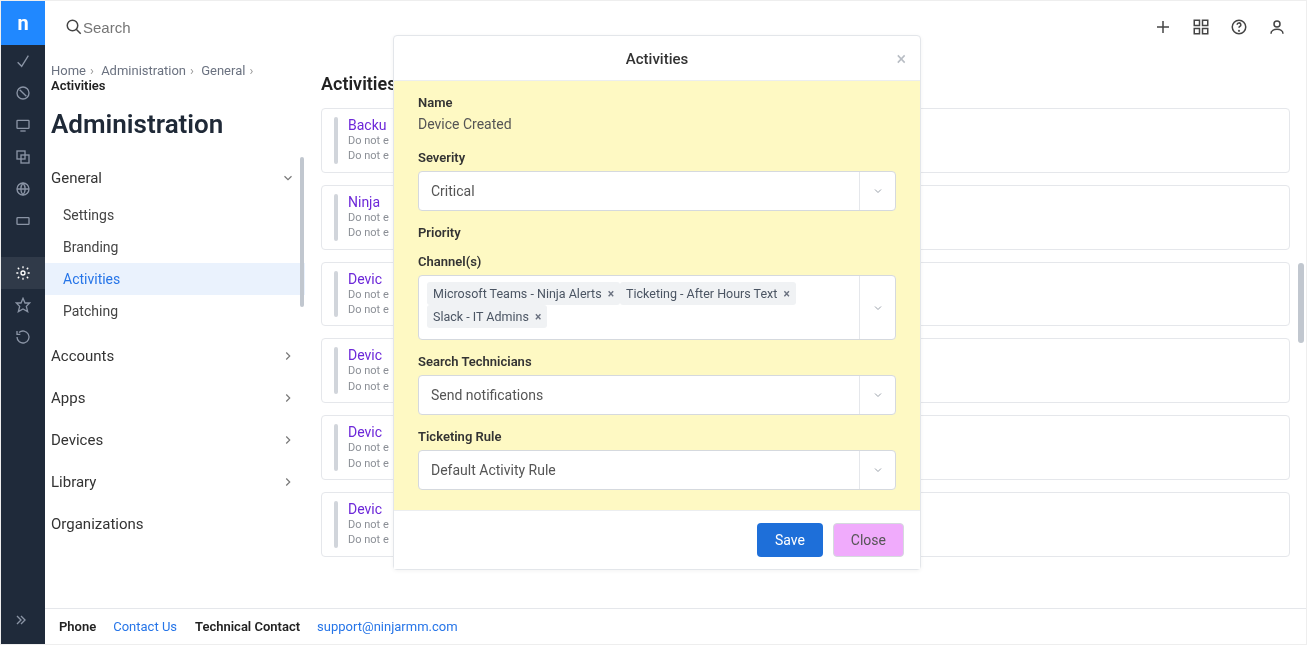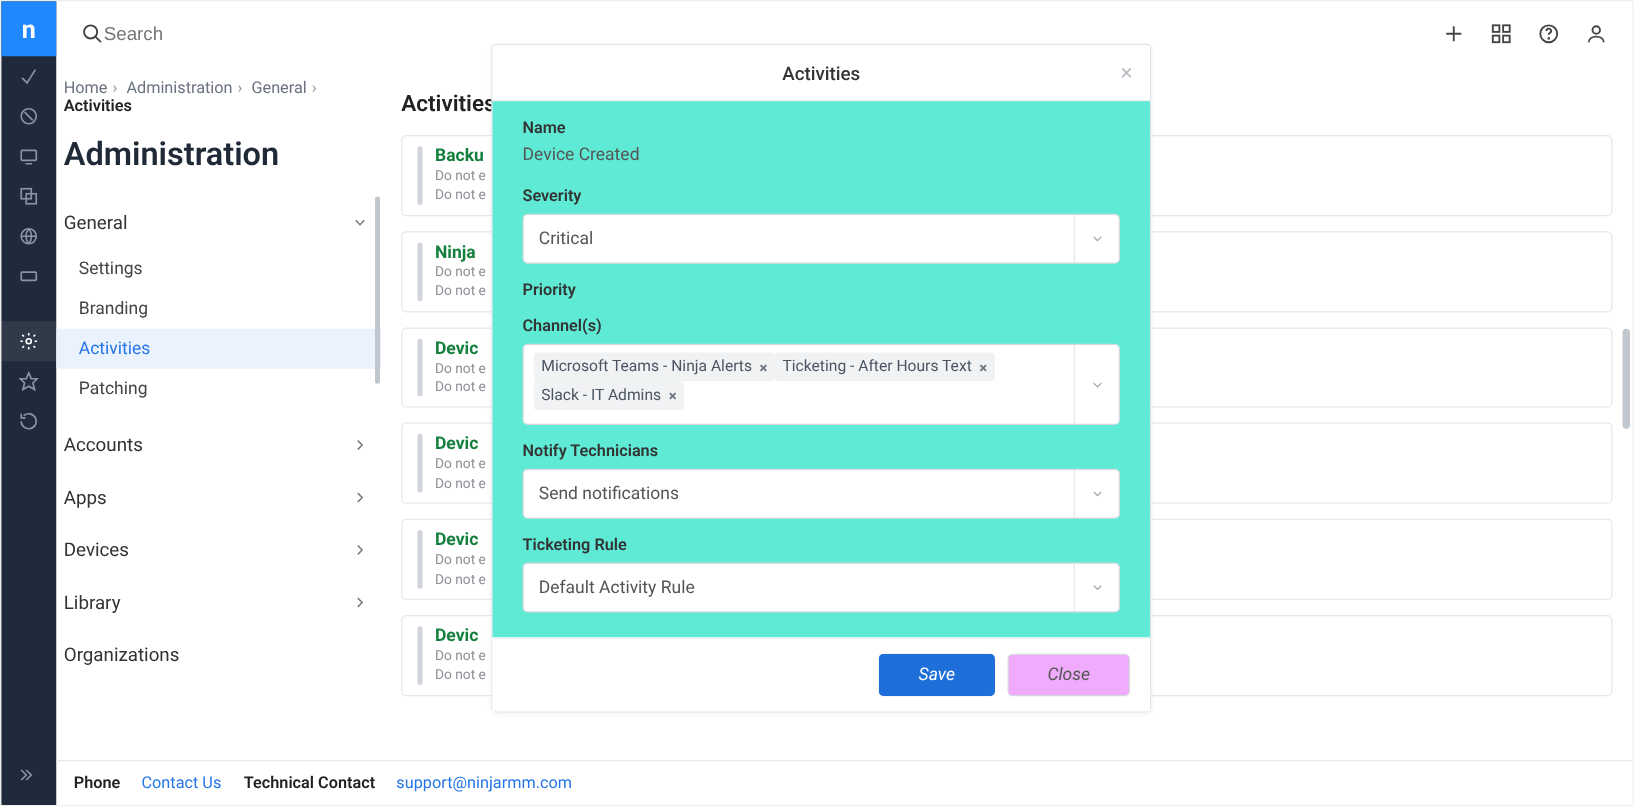--- a/index.html
+++ b/index.html
@@ -42,47 +42,47 @@
   .sb-sub.active { background:#eaf2fd; color:#2675e8; }
   .sidebar-scrollbar { position:absolute; right:0; top:0; width:6px; height:100%; }
   .sidebar-thumb { position:absolute; right:1px; top:0; width:4px; height:150px; background:#c1c7cf; border-radius:2px; }
   
   
   .content { flex:1; padding: 0 16px; position:relative; overflow:hidden;}
   .content-inner-title { font-size:18px; font-weight:600; color:#222; padding: 20px 0 14px 0;}
   .activity-list {}
   .activity-row { border:1px solid #e5e7eb; border-radius:4px; padding: 8px 12px; margin-bottom:12px; display:flex; gap:10px;}
   .drag-handle { width:4px; background:#d1d5db; border-radius:2px; align-self:stretch;}
-  .activity-text .t1 { font-weight:700; color:#15803d; font-size:14px;}
+  .activity-text .t1 { font-weight:400; color:#6d28d9; font-size:14px;}
   .activity-text .t2 { color:#8b8f96; font-size:11px; line-height:1.4;}
   .content-scrollbar { position:absolute; right:2px; top:50px; bottom:10px; width:8px;}
   .content-thumb { position:absolute; right:0; top:160px; width:6px; height:80px; background:#c1c7cf; border-radius:3px;}
   
   
   .footer { height: 36px; border-top: 1px solid #e5e7eb; display:flex; align-items:center; padding: 0 14px; font-size: 13px; gap:6px;}
   .footer-label { font-weight:600; color:#222;}
   .footer-link { color:#2675e8; text-decoration:none; cursor:pointer;margin-left:11px;}
   
   
   .modal { position:absolute; left:392px; top:34px; width:528px; background:#fff; border:1px solid #e3e6ea; border-radius:4px; box-shadow: 0 1px 4px rgba(0,0,0,0.05); display:flex; flex-direction:column;}
   .modal-header { display:flex; align-items:center; justify-content:center; padding: 14px 16px 12px; position:relative;}
   .modal-title { font-size:15px; color:#333; font-weight:500;}
   .modal-close { position:absolute; right:14px; top:12px; color:#b8bdc4; cursor:pointer; font-size:18px;}
-  .modal-body { background:#5eead4; padding: 14px 24px 20px; border-top:1px solid #eceef0; }
+  .modal-body { background:#fef9c3; padding: 14px 24px 20px; border-top:1px solid #eceef0; }
   .field-label { font-size:13px; font-weight:600; color:#333; margin:14px 0 6px;}
   .field-label:first-child { margin-top:0;}
   .field-static { font-size:14px; color:#555; padding-bottom:4px;}
   .select-box { border:1px solid #d5d9de; border-radius:4px; background:#fff; height:40px; display:flex; align-items:center; padding:0 12px; position:relative; cursor:pointer;}
   .select-value { color:#555; font-size:14px;}
   .select-caret-box { position:absolute; right:0; top:0; bottom:0; width:36px; border-left:1px solid #e5e7eb; display:flex; align-items:center; justify-content:center; color:#9aa1aa;}
   .tags-box { border:1px solid #d5d9de; border-radius:4px; background:#fff; display:flex; flex-wrap:wrap; gap:0; padding:6px 40px 11px 8px; position:relative;}
   .tag { background:#f0f2f4; border-radius:3px; padding:4px 6px; font-size:12.5px; color:#4b5563; display:flex; align-items:center; gap:6px;}
   .tag-remove { color:#6b7280; cursor:pointer; font-weight:bold; font-size:12px;}
   .modal-footer { display:flex; justify-content:flex-end; gap:10px; padding: 12px 16px; border-top:1px solid #eceef0; background:#fff;}
-  .btn { border-radius:4px; padding:8px 31px; font-size:14px; cursor:pointer; border:1px solid transparent;font-style:italic;}
+  .btn { border-radius:4px; padding:8px 17px; font-size:14px; cursor:pointer; border:1px solid transparent;}
   .btn-primary { background:#1e6fd9; color:#fff;}
   .btn-secondary { background:#f0abfc; color:#555; border:1px solid #d5d9de;}
   
   svg { display:block; }
 </style>
 </head>
 <body>
 
 <div class="app">
 
@@ -360,21 +360,21 @@
           <span>Slack - IT Admins</span>
           <span class="tag-remove">×</span>
         </div>
         <span class="select-caret-box">
             <svg width="12" height="12" viewBox="0 0 24 24" fill="none" stroke="currentColor" stroke-width="2">
               <polyline points="6 9 12 15 18 9"></polyline>
             </svg>
           </span>
       </div>
 
-      <div class="field-label">Notify Technicians</div>
+      <div class="field-label">Search Technicians</div>
       <div class="select-box">
         <span class="select-value">Send notifications</span>
         <span class="select-caret-box">
             <svg width="12" height="12" viewBox="0 0 24 24" fill="none" stroke="currentColor" stroke-width="2">
               <polyline points="6 9 12 15 18 9"></polyline>
             </svg>
           </span>
       </div>
 
       <div class="field-label">Ticketing Rule</div>

